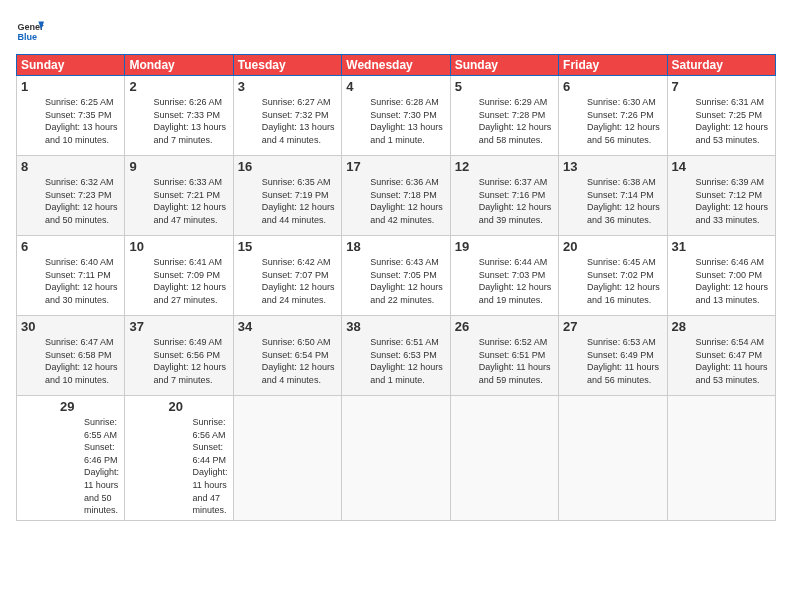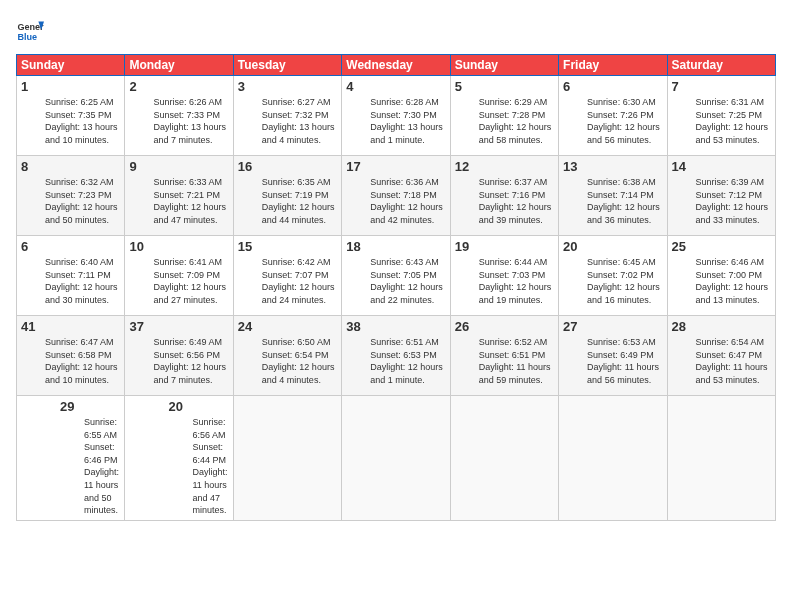--- a/index.html
+++ b/index.html
@@ -193,35 +193,35 @@
         </td>
         <td>
           <span class="day-num">19</span>
           <div class="cell-text">Sunrise: 6:44 AM<br>Sunset: 7:03 PM<br>Daylight: 12 hours and 19 minutes.</div>
         </td>
         <td>
           <span class="day-num">20</span>
           <div class="cell-text">Sunrise: 6:45 AM<br>Sunset: 7:02 PM<br>Daylight: 12 hours and 16 minutes.</div>
         </td>
         <td>
-          <span class="day-num">25</span>
+          <span class="day-num">31</span>
           <div class="cell-text">Sunrise: 6:46 AM<br>Sunset: 7:00 PM<br>Daylight: 12 hours and 13 minutes.</div>
         </td>
       </tr>
       <tr>
         <td>
-          <span class="day-num">41</span>
+          <span class="day-num">30</span>
           <div class="cell-text">Sunrise: 6:47 AM<br>Sunset: 6:58 PM<br>Daylight: 12 hours and 10 minutes.</div>
         </td>
         <td>
           <span class="day-num">37</span>
           <div class="cell-text">Sunrise: 6:49 AM<br>Sunset: 6:56 PM<br>Daylight: 12 hours and 7 minutes.</div>
         </td>
         <td>
-          <span class="day-num">24</span>
+          <span class="day-num">34</span>
           <div class="cell-text">Sunrise: 6:50 AM<br>Sunset: 6:54 PM<br>Daylight: 12 hours and 4 minutes.</div>
         </td>
         <td>
           <span class="day-num">38</span>
           <div class="cell-text">Sunrise: 6:51 AM<br>Sunset: 6:53 PM<br>Daylight: 12 hours and 1 minute.</div>
         </td>
         <td>
           <span class="day-num">26</span>
           <div class="cell-text">Sunrise: 6:52 AM<br>Sunset: 6:51 PM<br>Daylight: 11 hours and 59 minutes.</div>
         </td>

